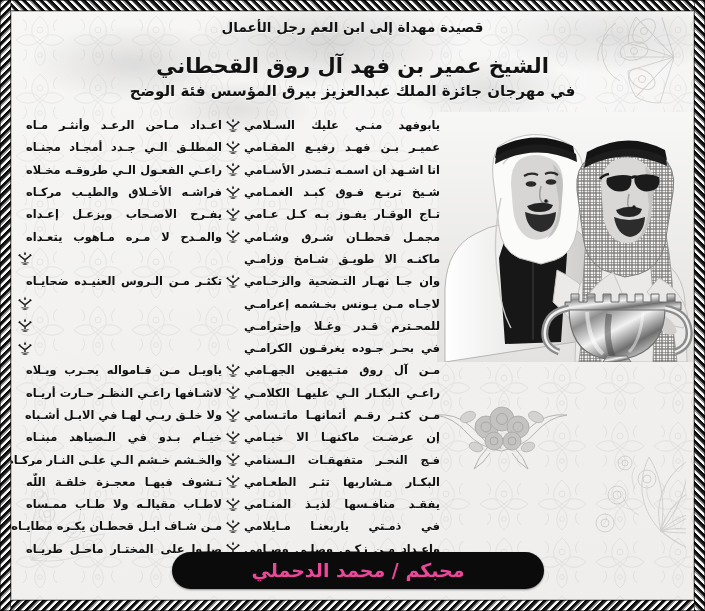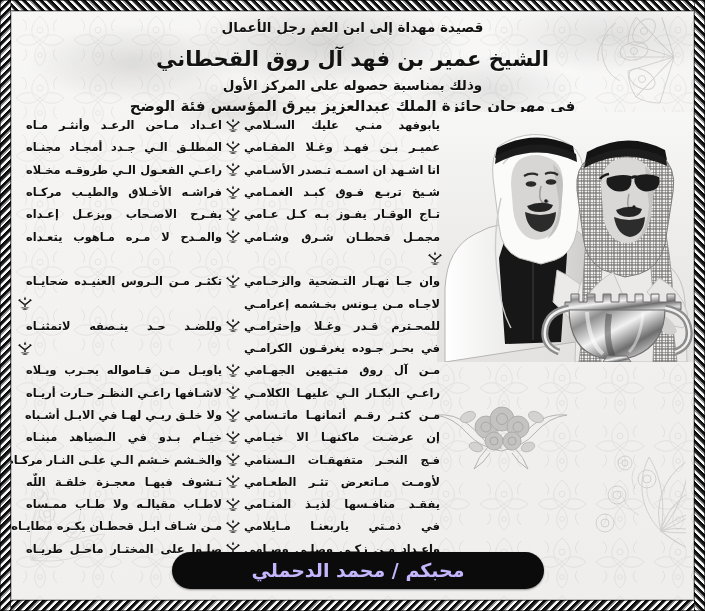--- a/index.html
+++ b/index.html
@@ -89,21 +89,21 @@
     padding-top:6px;
     box-sizing:border-box;
   }
   .hdr-line{
     color:#121212;
     line-height:1.18;
     white-space:nowrap;
     text-shadow:0 1px 0 rgba(255,255,255,.75);
   }
   .hdr-1{font-size:13.5px;font-weight:700;letter-spacing:.2px;margin-top:3px;}
-  .hdr-2{font-size:21px;font-weight:700;letter-spacing:.6px;margin-top:11px;}
+  .hdr-2{font-size:21px;font-weight:700;letter-spacing:.6px;margin-top:18px;}
   .hdr-3{font-size:13.5px;font-weight:700;margin-top:6px;}
   .hdr-4{font-size:15px;font-weight:700;margin-top:4px;}
 
   
   .photo-wrap{
     position:absolute;
     right:12px;
     top:112px;
     width:256px;
     height:250px;
@@ -185,21 +185,21 @@
     height:37px;
     background:#0b0b0b;
     border-radius:19px;
     z-index:22;
     display:flex;
     align-items:center;
     justify-content:center;
     box-shadow:0 1px 2px rgba(0,0,0,.4);
   }
   .sign-text{
-    color:#c4b5fd;
+    color:#ec4899;
     font-size:19px;
     font-weight:700;
     letter-spacing:1px;
     white-space:nowrap;
     line-height:1;
   }
 </style>
 </head>
 <body>
 
@@ -327,21 +327,20 @@
         <ellipse cx="110" cy="28" rx="8" ry="5" transform="rotate(25 110 28)"></ellipse>
         <ellipse cx="50" cy="58" rx="7" ry="4.5" transform="rotate(20 50 58)"></ellipse>
         <ellipse cx="102" cy="58" rx="7" ry="4.5" transform="rotate(-20 102 58)"></ellipse>
       </g>
     </svg>
   </div>
 
   <div class="header">
     <div class="hdr-line hdr-1">قصيدة مهداة إلى ابن العم رجل الأعمال</div>
     <div class="hdr-line hdr-2">الشيخ عمير بن فهد آل روق القحطاني</div>
-    <div class="hdr-line hdr-3">وذلك بمناسبة حصوله على المركز الأول</div>
     <div class="hdr-line hdr-4">في مهرجان جائزة الملك عبدالعزيز بيرق المؤسس فئة الوضح</div>
   </div>
 
   <div class="photo-wrap">
     <svg width="256" height="250" viewBox="0 0 256 250" xmlns="http://www.w3.org/2000/svg">
       <defs>
         <linearGradient id="bgph" x1="0" y1="0" x2="0" y2="1">
           <stop offset="0%" stop-color="#f7f7f6"></stop>
           <stop offset="100%" stop-color="#e3e2e1"></stop>
         </linearGradient>
@@ -471,21 +470,21 @@
         <path d="M0.4 4.2 L2.0 2.9 L2.6 3.7 L1.1 5.0 Z"></path>
         <path d="M13.6 4.2 L12.0 2.9 L11.4 3.7 L12.9 5.0 Z"></path>
         <rect x="6.3" y="7.6" width="1.4" height="3.4"></rect>
         <path d="M2.4 11.0 q4.6 3.4 9.2 0 q-4.6 1.6 -9.2 0 Z"></path>
         <path d="M3.2 12.4 q3.8 2.6 7.6 0 q-3.8 1.3 -7.6 0 Z"></path>
       </g>
     </svg></div>
         <div class="hemistich h-left">اعـداد مـاحن الرعـد وأنثـر مـاه</div>
       </div>
       <div class="verse">
-        <div class="hemistich h-right">عميـر بـن فهـد وغـلا المقـامي</div>
+        <div class="hemistich h-right">عميـر بـن فهـد رفيـع المقـامي</div>
         <div class="sep"><svg width="14" height="15" viewBox="0 0 14 15" xmlns="http://www.w3.org/2000/svg">
       <g fill="#111">
         <path d="M7 0.6 L8.1 3.2 L7 4.1 L5.9 3.2 Z"></path>
         <path d="M1.1 3.3 L7 8.0 L6.0 9.0 L0.5 4.6 Z"></path>
         <path d="M12.9 3.3 L7 8.0 L8.0 9.0 L13.5 4.6 Z"></path>
         <path d="M0.4 4.2 L2.0 2.9 L2.6 3.7 L1.1 5.0 Z"></path>
         <path d="M13.6 4.2 L12.0 2.9 L11.4 3.7 L12.9 5.0 Z"></path>
         <rect x="6.3" y="7.6" width="1.4" height="3.4"></rect>
         <path d="M2.4 11.0 q4.6 3.4 9.2 0 q-4.6 1.6 -9.2 0 Z"></path>
         <path d="M3.2 12.4 q3.8 2.6 7.6 0 q-3.8 1.3 -7.6 0 Z"></path>
@@ -551,20 +550,21 @@
         <path d="M0.4 4.2 L2.0 2.9 L2.6 3.7 L1.1 5.0 Z"></path>
         <path d="M13.6 4.2 L12.0 2.9 L11.4 3.7 L12.9 5.0 Z"></path>
         <rect x="6.3" y="7.6" width="1.4" height="3.4"></rect>
         <path d="M2.4 11.0 q4.6 3.4 9.2 0 q-4.6 1.6 -9.2 0 Z"></path>
         <path d="M3.2 12.4 q3.8 2.6 7.6 0 q-3.8 1.3 -7.6 0 Z"></path>
       </g>
     </svg></div>
         <div class="hemistich h-left">والمـدح لا مـره مـاهوب يتعـداه</div>
       </div>
       <div class="verse">
+        <div class="hemistich h-right">ماكنـه الا طويـق شـامخ وزامـي</div>
         <div class="sep"><svg width="14" height="15" viewBox="0 0 14 15" xmlns="http://www.w3.org/2000/svg">
       <g fill="#111">
         <path d="M7 0.6 L8.1 3.2 L7 4.1 L5.9 3.2 Z"></path>
         <path d="M1.1 3.3 L7 8.0 L6.0 9.0 L0.5 4.6 Z"></path>
         <path d="M12.9 3.3 L7 8.0 L8.0 9.0 L13.5 4.6 Z"></path>
         <path d="M0.4 4.2 L2.0 2.9 L2.6 3.7 L1.1 5.0 Z"></path>
         <path d="M13.6 4.2 L12.0 2.9 L11.4 3.7 L12.9 5.0 Z"></path>
         <rect x="6.3" y="7.6" width="1.4" height="3.4"></rect>
         <path d="M2.4 11.0 q4.6 3.4 9.2 0 q-4.6 1.6 -9.2 0 Z"></path>
         <path d="M3.2 12.4 q3.8 2.6 7.6 0 q-3.8 1.3 -7.6 0 Z"></path>
@@ -609,21 +609,20 @@
         <path d="M7 0.6 L8.1 3.2 L7 4.1 L5.9 3.2 Z"></path>
         <path d="M1.1 3.3 L7 8.0 L6.0 9.0 L0.5 4.6 Z"></path>
         <path d="M12.9 3.3 L7 8.0 L8.0 9.0 L13.5 4.6 Z"></path>
         <path d="M0.4 4.2 L2.0 2.9 L2.6 3.7 L1.1 5.0 Z"></path>
         <path d="M13.6 4.2 L12.0 2.9 L11.4 3.7 L12.9 5.0 Z"></path>
         <rect x="6.3" y="7.6" width="1.4" height="3.4"></rect>
         <path d="M2.4 11.0 q4.6 3.4 9.2 0 q-4.6 1.6 -9.2 0 Z"></path>
         <path d="M3.2 12.4 q3.8 2.6 7.6 0 q-3.8 1.3 -7.6 0 Z"></path>
       </g>
     </svg></div>
-        <div class="hemistich h-left">وللضـد حـد ينـصفه لاتمثنـاه</div>
       </div>
       <div class="verse">
         <div class="hemistich h-right">في بحـر جـوده يغرقـون الكرامـي</div>
         <div class="sep"><svg width="14" height="15" viewBox="0 0 14 15" xmlns="http://www.w3.org/2000/svg">
       <g fill="#111">
         <path d="M7 0.6 L8.1 3.2 L7 4.1 L5.9 3.2 Z"></path>
         <path d="M1.1 3.3 L7 8.0 L6.0 9.0 L0.5 4.6 Z"></path>
         <path d="M12.9 3.3 L7 8.0 L8.0 9.0 L13.5 4.6 Z"></path>
         <path d="M0.4 4.2 L2.0 2.9 L2.6 3.7 L1.1 5.0 Z"></path>
         <path d="M13.6 4.2 L12.0 2.9 L11.4 3.7 L12.9 5.0 Z"></path>
@@ -707,21 +706,21 @@
         <path d="M0.4 4.2 L2.0 2.9 L2.6 3.7 L1.1 5.0 Z"></path>
         <path d="M13.6 4.2 L12.0 2.9 L11.4 3.7 L12.9 5.0 Z"></path>
         <rect x="6.3" y="7.6" width="1.4" height="3.4"></rect>
         <path d="M2.4 11.0 q4.6 3.4 9.2 0 q-4.6 1.6 -9.2 0 Z"></path>
         <path d="M3.2 12.4 q3.8 2.6 7.6 0 q-3.8 1.3 -7.6 0 Z"></path>
       </g>
     </svg></div>
         <div class="hemistich h-left">والخـشم خـشم الـي علـى النـار مركـاه</div>
       </div>
       <div class="verse">
-        <div class="hemistich h-right">لأومـت مـاتعرض تثـر الطعـامي</div>
+        <div class="hemistich h-right">البكـار مـشاربها تثـر الطعـامي</div>
         <div class="sep"><svg width="14" height="15" viewBox="0 0 14 15" xmlns="http://www.w3.org/2000/svg">
       <g fill="#111">
         <path d="M7 0.6 L8.1 3.2 L7 4.1 L5.9 3.2 Z"></path>
         <path d="M1.1 3.3 L7 8.0 L6.0 9.0 L0.5 4.6 Z"></path>
         <path d="M12.9 3.3 L7 8.0 L8.0 9.0 L13.5 4.6 Z"></path>
         <path d="M0.4 4.2 L2.0 2.9 L2.6 3.7 L1.1 5.0 Z"></path>
         <path d="M13.6 4.2 L12.0 2.9 L11.4 3.7 L12.9 5.0 Z"></path>
         <rect x="6.3" y="7.6" width="1.4" height="3.4"></rect>
         <path d="M2.4 11.0 q4.6 3.4 9.2 0 q-4.6 1.6 -9.2 0 Z"></path>
         <path d="M3.2 12.4 q3.8 2.6 7.6 0 q-3.8 1.3 -7.6 0 Z"></path>

